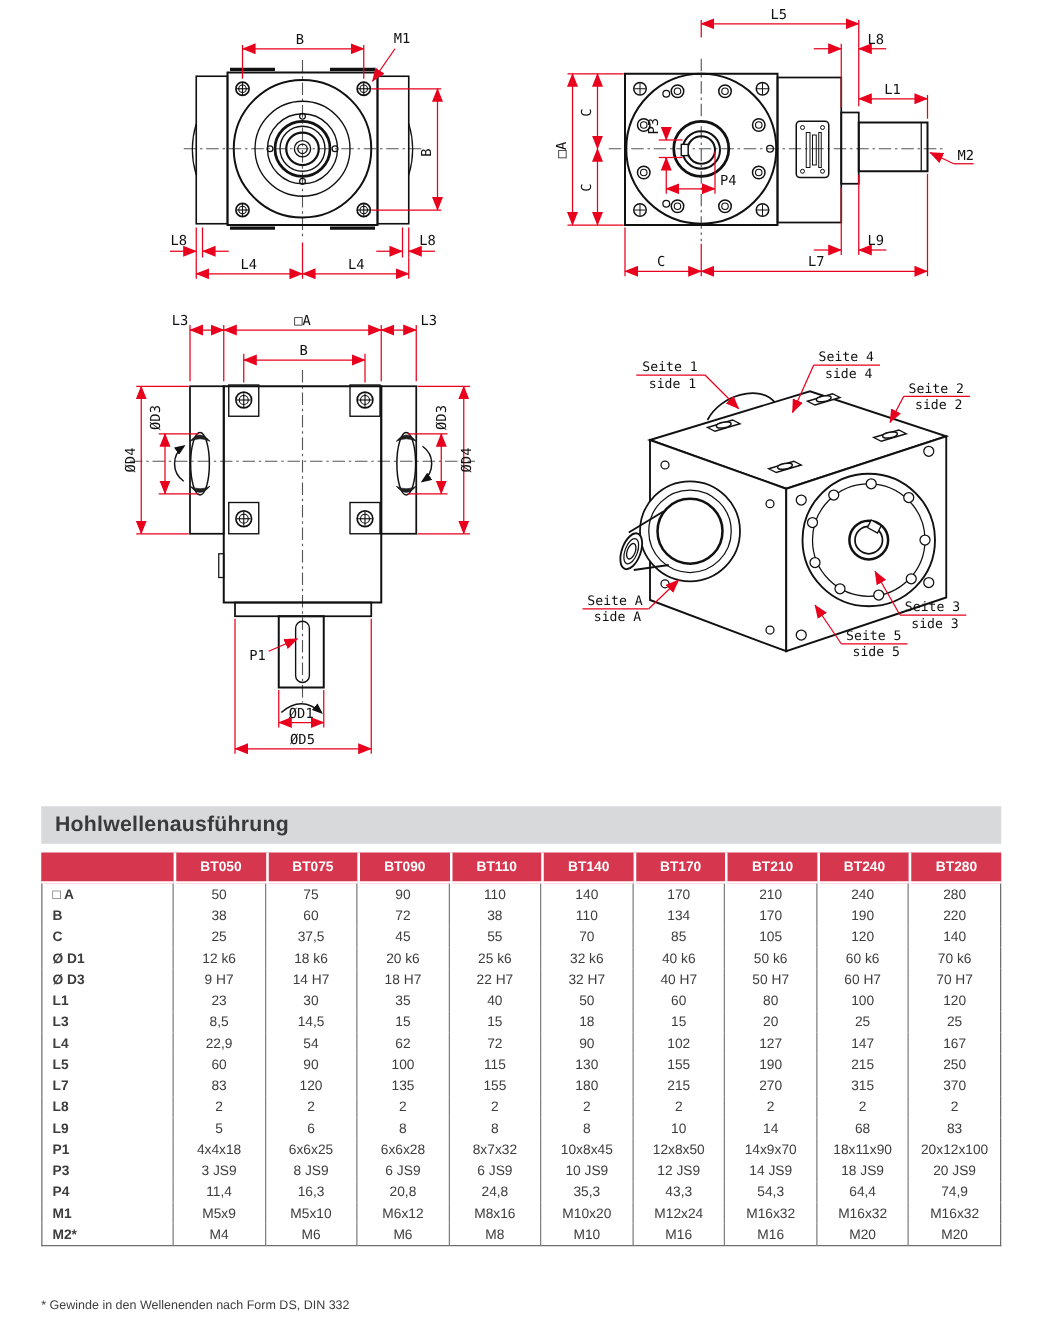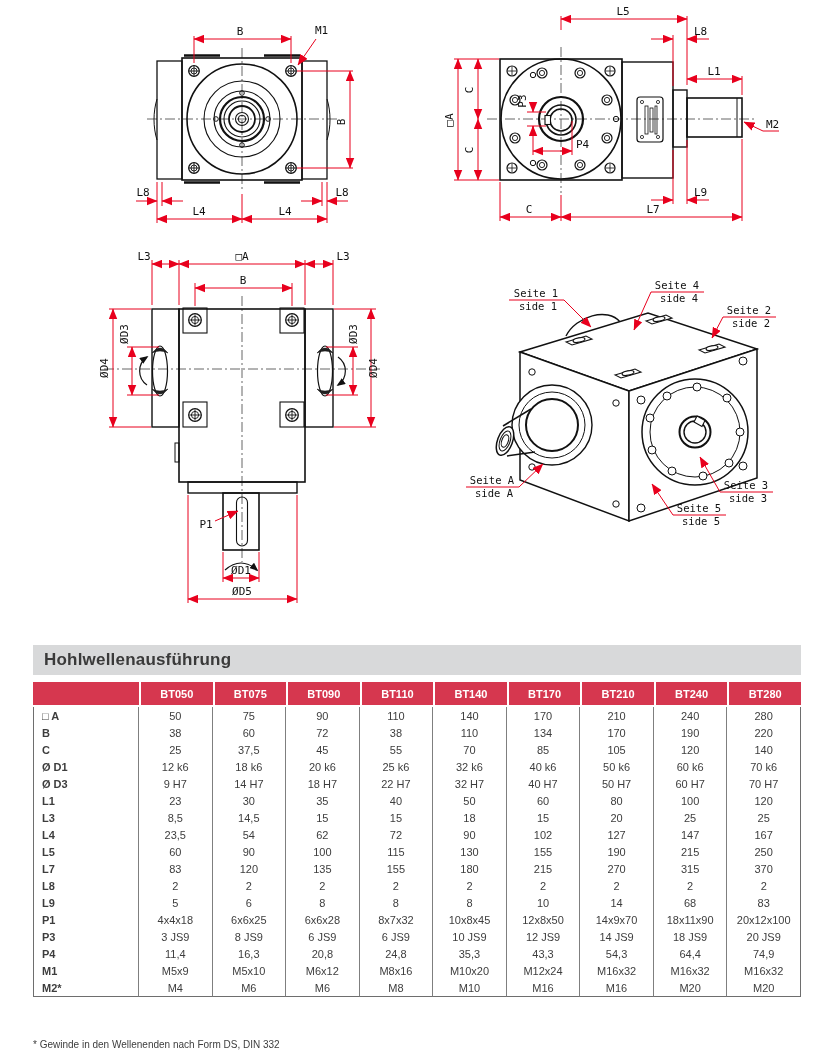--- a/index.html
+++ b/index.html
@@ -525,21 +525,21 @@
           <td>15</td>
           <td>15</td>
           <td>18</td>
           <td>15</td>
           <td>20</td>
           <td>25</td>
           <td class="last">25</td>
         </tr>
         <tr>
           <th>L4</th>
-          <td>23,5</td>
+          <td>22,9</td>
           <td>54</td>
           <td>62</td>
           <td>72</td>
           <td>90</td>
           <td>102</td>
           <td>127</td>
           <td>147</td>
           <td class="last">167</td>
         </tr>
         <tr>

